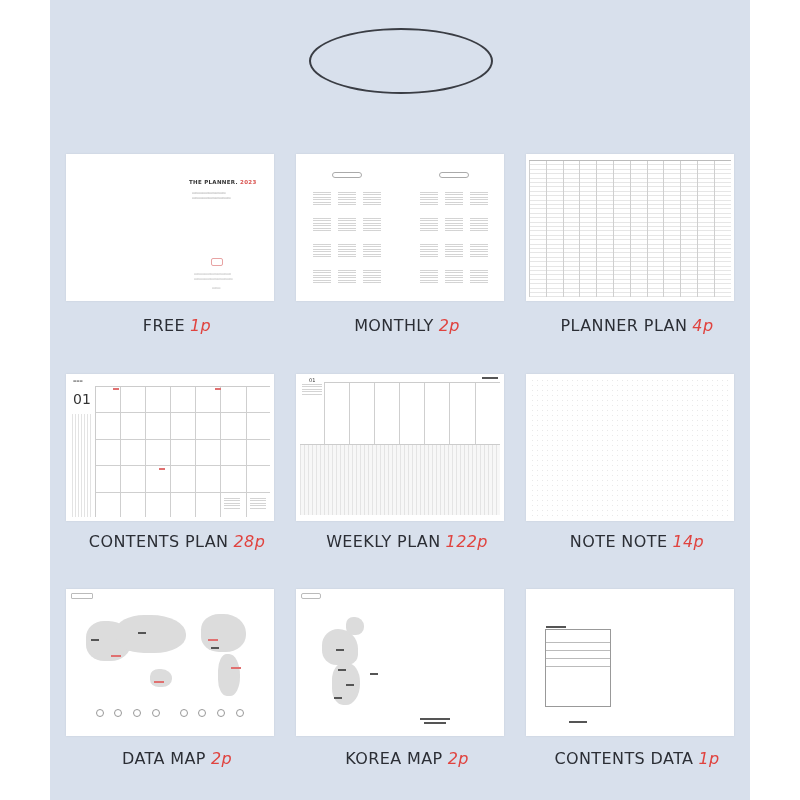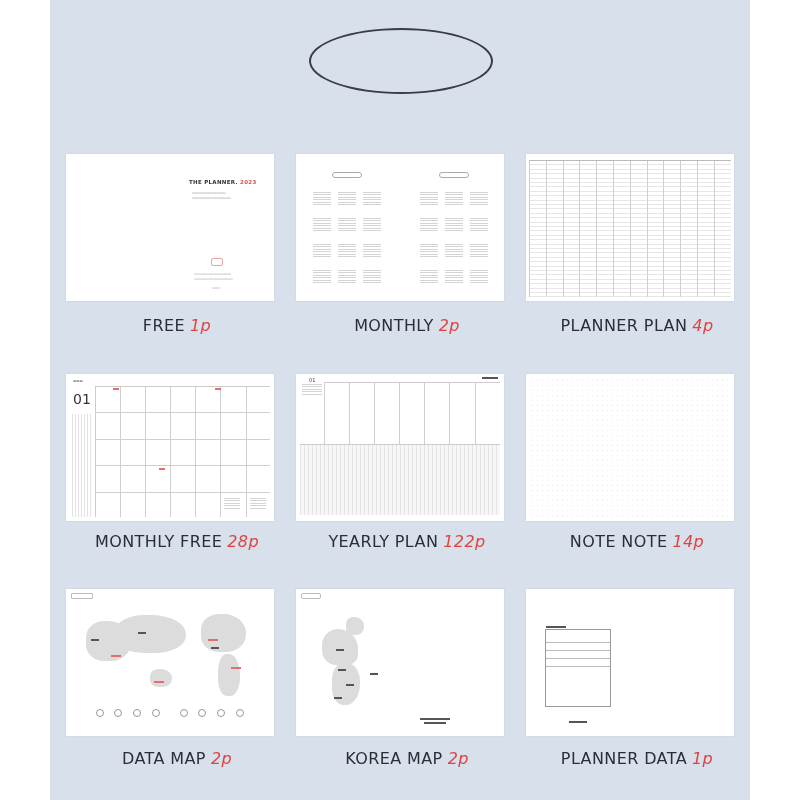--- a/index.html
+++ b/index.html
@@ -132,34 +132,34 @@
        border-left:1px solid #ccc; border-top:1px solid #ccc;
        background-image:
          repeating-linear-gradient(to right, transparent 0 24.1px, #cfcfcf 24.1px 25.1px),
          repeating-linear-gradient(to bottom, transparent 0 25.4px, #cfcfcf 25.4px 26.4px);"></div>
   <div class="redlbl" style="left:47px; top:14px; width:6px;"></div>
   <div class="redlbl" style="left:149px; top:14px; width:6px;"></div>
   <div class="redlbl" style="left:93px; top:94px; width:6px;"></div>
   <div class="cal-month" style="left:158px; top:124px; width:16px; height:12px;"></div>
   <div class="cal-month" style="left:184px; top:124px; width:16px; height:12px;"></div>
 </div>
-<div class="label" style="left:62px; top:532px;"><span>MONTHLY FREE</span><span class="pages">28p</span></div>
+<div class="label" style="left:62px; top:532px;"><span>CONTENTS PLAN</span><span class="pages">28p</span></div>
 
 <div class="card" style="left:296px; top:374px;">
   <div class="tiny" style="left:13px; top:3px; font-size:5px; color:#333;">01</div>
   <div class="cal-month" style="left:6px; top:10px; width:20px; height:12px;"></div>
   <div style="position:absolute; left:28px; right:4px; top:8px; height:62px;
        border-top:1px solid #ccc;
        background-image: repeating-linear-gradient(to right, #cfcfcf 0 1px, transparent 1px 25.1px);"></div>
   <div style="position:absolute; left:4px; right:4px; top:70px; bottom:6px;
        background:#f7f7f7; border-top:1px solid #ccc;
        background-image: repeating-linear-gradient(to right, #e4e4e4 0 1px, transparent 1px 4px);"></div>
   <div class="darklbl" style="left:186px; top:3px; width:16px;"></div>
 </div>
-<div class="label" style="left:292px; top:532px;"><span>YEARLY PLAN</span><span class="pages">122p</span></div>
+<div class="label" style="left:292px; top:532px;"><span>WEEKLY PLAN</span><span class="pages">122p</span></div>
 
 <div class="card" style="left:526px; top:374px;">
   <div style="position:absolute; inset:4px;
        background-image:
          radial-gradient(circle, #e9e9e9 0.5px, transparent 0.6px);
        background-size:5px 5px;"></div>
 </div>
 <div class="label" style="left:522px; top:532px;"><span>NOTE NOTE</span><span class="pages">14p</span></div>
 
 <div class="card" style="left:66px; top:589px;">
@@ -205,13 +205,13 @@
 <div class="card" style="left:526px; top:589px;">
   <div class="pd-box">
     <div class="pd-row" style="top:12px;"></div>
     <div class="pd-row" style="top:20px;"></div>
     <div class="pd-row" style="top:28px;"></div>
     <div class="pd-row" style="top:36px;"></div>
   </div>
   <div class="darklbl" style="left:20px; top:37px; width:20px;"></div>
   <div class="darklbl" style="left:43px; top:132px; width:18px;"></div>
 </div>
-<div class="label" style="left:522px; top:749px;"><span>PLANNER DATA</span><span class="pages">1p</span></div>
+<div class="label" style="left:522px; top:749px;"><span>CONTENTS DATA</span><span class="pages">1p</span></div>
 
 </body></html>

